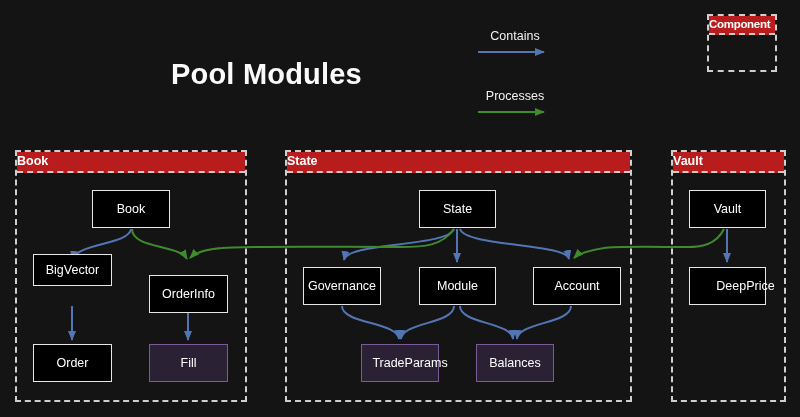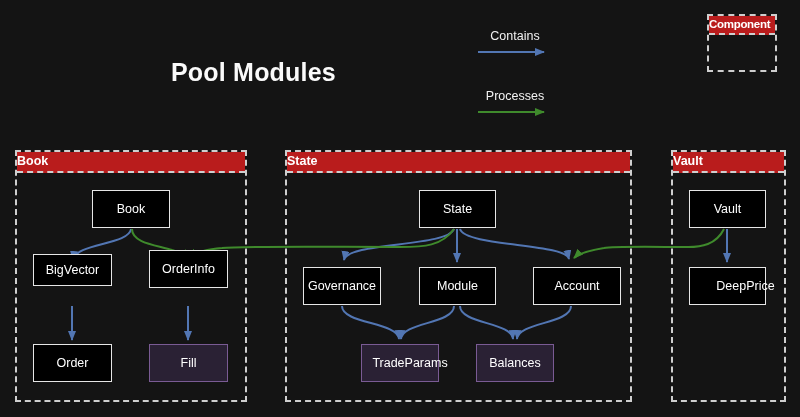--- a/index.html
+++ b/index.html
@@ -4,21 +4,21 @@
 <style>
   html,body{margin:0;padding:0;background:#141414;}
   #stage{
     position:relative;width:800px;height:417px;overflow:hidden;
     background:var(--c-bg,#141414);
     font-family:"Liberation Sans", sans-serif;
     color:#f5f5f5;
   }
   #diagram-title{
     position:absolute;left:171px;top:58px;
-    font-size:25px;font-weight:700;color:#fafafa;letter-spacing:0.2px;
+    font-size:29px;font-weight:700;color:#fafafa;letter-spacing:0.2px;
   }
   .legend-label{
     position:absolute;width:94px;text-align:center;
     font-size:12.5px;color:#f2f2f2;
   }
   
   .node{
     position:absolute;box-sizing:border-box;
     display:flex;align-items:center;justify-content:center;
     font-size:12.5px;color:#fff;white-space:nowrap;
@@ -102,21 +102,21 @@
   <div class="container" style="left:285px;top:150px;width:347px;height:252px;">
     <div class="container-title">State</div>
   </div>
   <div class="container" style="left:671px;top:150px;width:115px;height:252px;">
     <div class="container-title">Vault</div>
   </div>
 
   <div id="nodes-layer">
       <div class="node module" style="left: 92px; top: 190px; width: 78px; height: 38px;">Book</div>
       <div class="node module" style="left: 33px; top: 254px; width: 79px; height: 32px;">BigVector</div>
-      <div class="node module" style="left: 149px; top: 250px; width: 79px; height: 38px; text-align: center;">OrderInfo</div>
+      <div class="node module" style="left: 149px; top: 275px; width: 79px; height: 38px; text-align: center;">OrderInfo</div>
       <div class="node module" style="left: 33px; top: 344px; width: 79px; height: 38px;">Order</div>
       <div class="node primitive" style="left: 149px; top: 344px; width: 79px; height: 38px;">Fill</div>
       <div class="node module" style="left: 419px; top: 190px; width: 77px; height: 38px;">State</div>
       <div class="node module" style="left: 303px; top: 267px; width: 78px; height: 38px;">Governance</div>
       <div class="node module" style="left: 419px; top: 267px; width: 77px; height: 38px;">Module</div>
       <div class="node module" style="left: 533px; top: 267px; width: 88px; height: 38px;">Account</div>
       <div class="node primitive" style="left: 361px; top: 344px; width: 78px; height: 38px; padding-left: 20px;">TradeParams</div>
       <div class="node primitive" style="left: 476px; top: 344px; width: 78px; height: 38px;">Balances</div>
       <div class="node module" style="left: 689px; top: 190px; width: 77px; height: 38px;">Vault</div>
       <div class="node module" style="left: 689px; top: 267px; width: 77px; height: 38px; padding-left: 36px;">DeepPrice</div>

